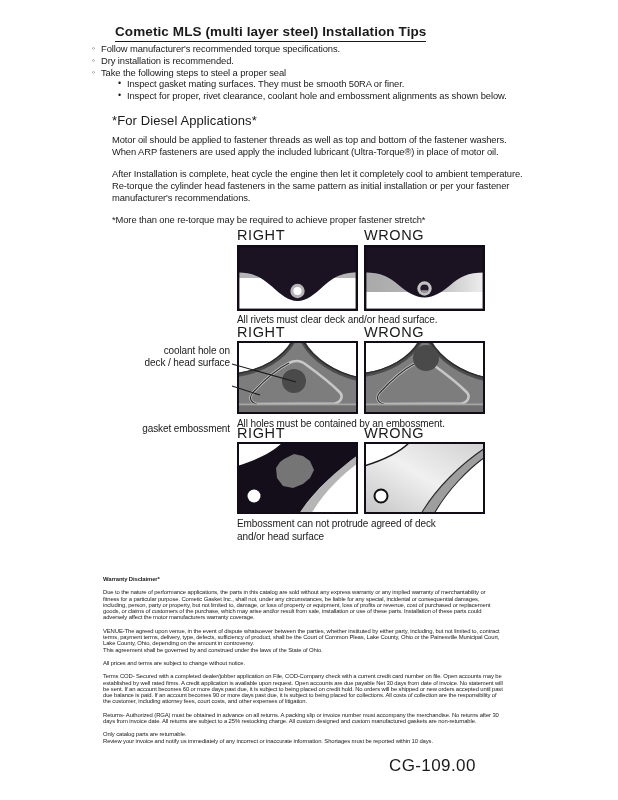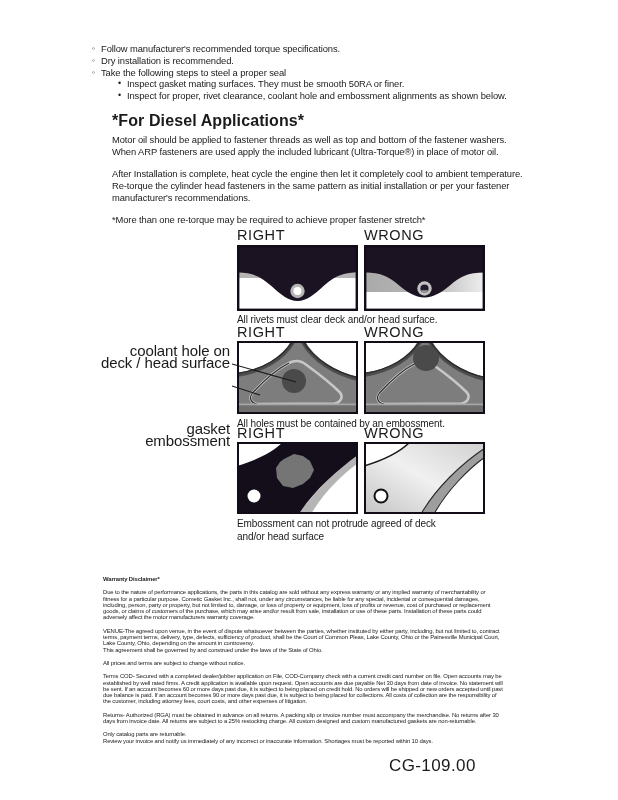--- a/index.html
+++ b/index.html
@@ -13,42 +13,43 @@
     position:absolute;left:115px;top:24px;font-size:13.5px;font-weight:bold;
     border-bottom:1.6px solid #1a1a1a;padding-bottom:2px;letter-spacing:.1px;
   }
   .bullets{position:absolute;left:92px;top:43px;font-size:9.4px;line-height:11.8px;letter-spacing:-.1px;}
   .bullet-row{display:flex;}
   .bullet-marker{width:9px;flex:0 0 9px;font-size:8px;line-height:11.8px;}
   .sub{margin-left:26px;}
   .sub .bullet-marker{font-size:9px;}
   
   .diesel{position:absolute;left:112px;top:115px;width:412px;font-size:9.4px;line-height:12px;letter-spacing:-.1px;}
-  .diesel-heading{font-size:16px;font-weight:bold;margin:0 0 7px 0;letter-spacing:.1px;}
+  .diesel-heading{font-size:13px;font-weight:normal;margin:0 0 7px 0;letter-spacing:.1px;}
   .diesel p{margin:0 0 10px 0;}
   
   .diagrams{position:absolute;left:0;top:224px;width:618px;height:335px;}
   .dg-label{position:absolute;width:121px;text-align:left;font-size:14.5px;letter-spacing:.6px;}
   .dg-box{position:absolute;width:121px;}
   .dg-box svg{display:block;}
   .dg-caption{position:absolute;left:237px;font-size:10px;letter-spacing:-.1px;line-height:12.5px;}
-  .side-label{position:absolute;left:100px;width:130px;text-align:right;font-size:15px;line-height:12px;letter-spacing:-.1px;}
+  .side-label{position:absolute;left:100px;width:130px;text-align:right;font-size:10px;line-height:12px;letter-spacing:-.1px;}
   .leaders{position:absolute;left:0;top:0;pointer-events:none;}
   
   .legal{position:absolute;left:103px;top:576px;width:400px;font-size:5.9px;line-height:6.3px;letter-spacing:-.12px;color:#222;}
   .legal-heading{font-weight:bold;margin:0 0 7px 0;}
   .legal p{margin:0 0 7px 0;}
   .legal p.tight{margin-bottom:0;}
   .page-code{position:absolute;left:389px;top:756px;font-size:17px;letter-spacing:.4px;}
 </style>
 </head>
 <body>
 
 <div class="page">
 
+  <div class="title">Cometic MLS (multi layer steel) Installation Tips</div>
 
   <div class="bullets">
     <div class="bullet-row">
       <span class="bullet-marker">◦</span>
       <span>Follow manufacturer's recommended torque specifications.</span>
     </div>
     <div class="bullet-row">
       <span class="bullet-marker">◦</span>
       <span>Dry installation is recommended.</span>
     </div>

